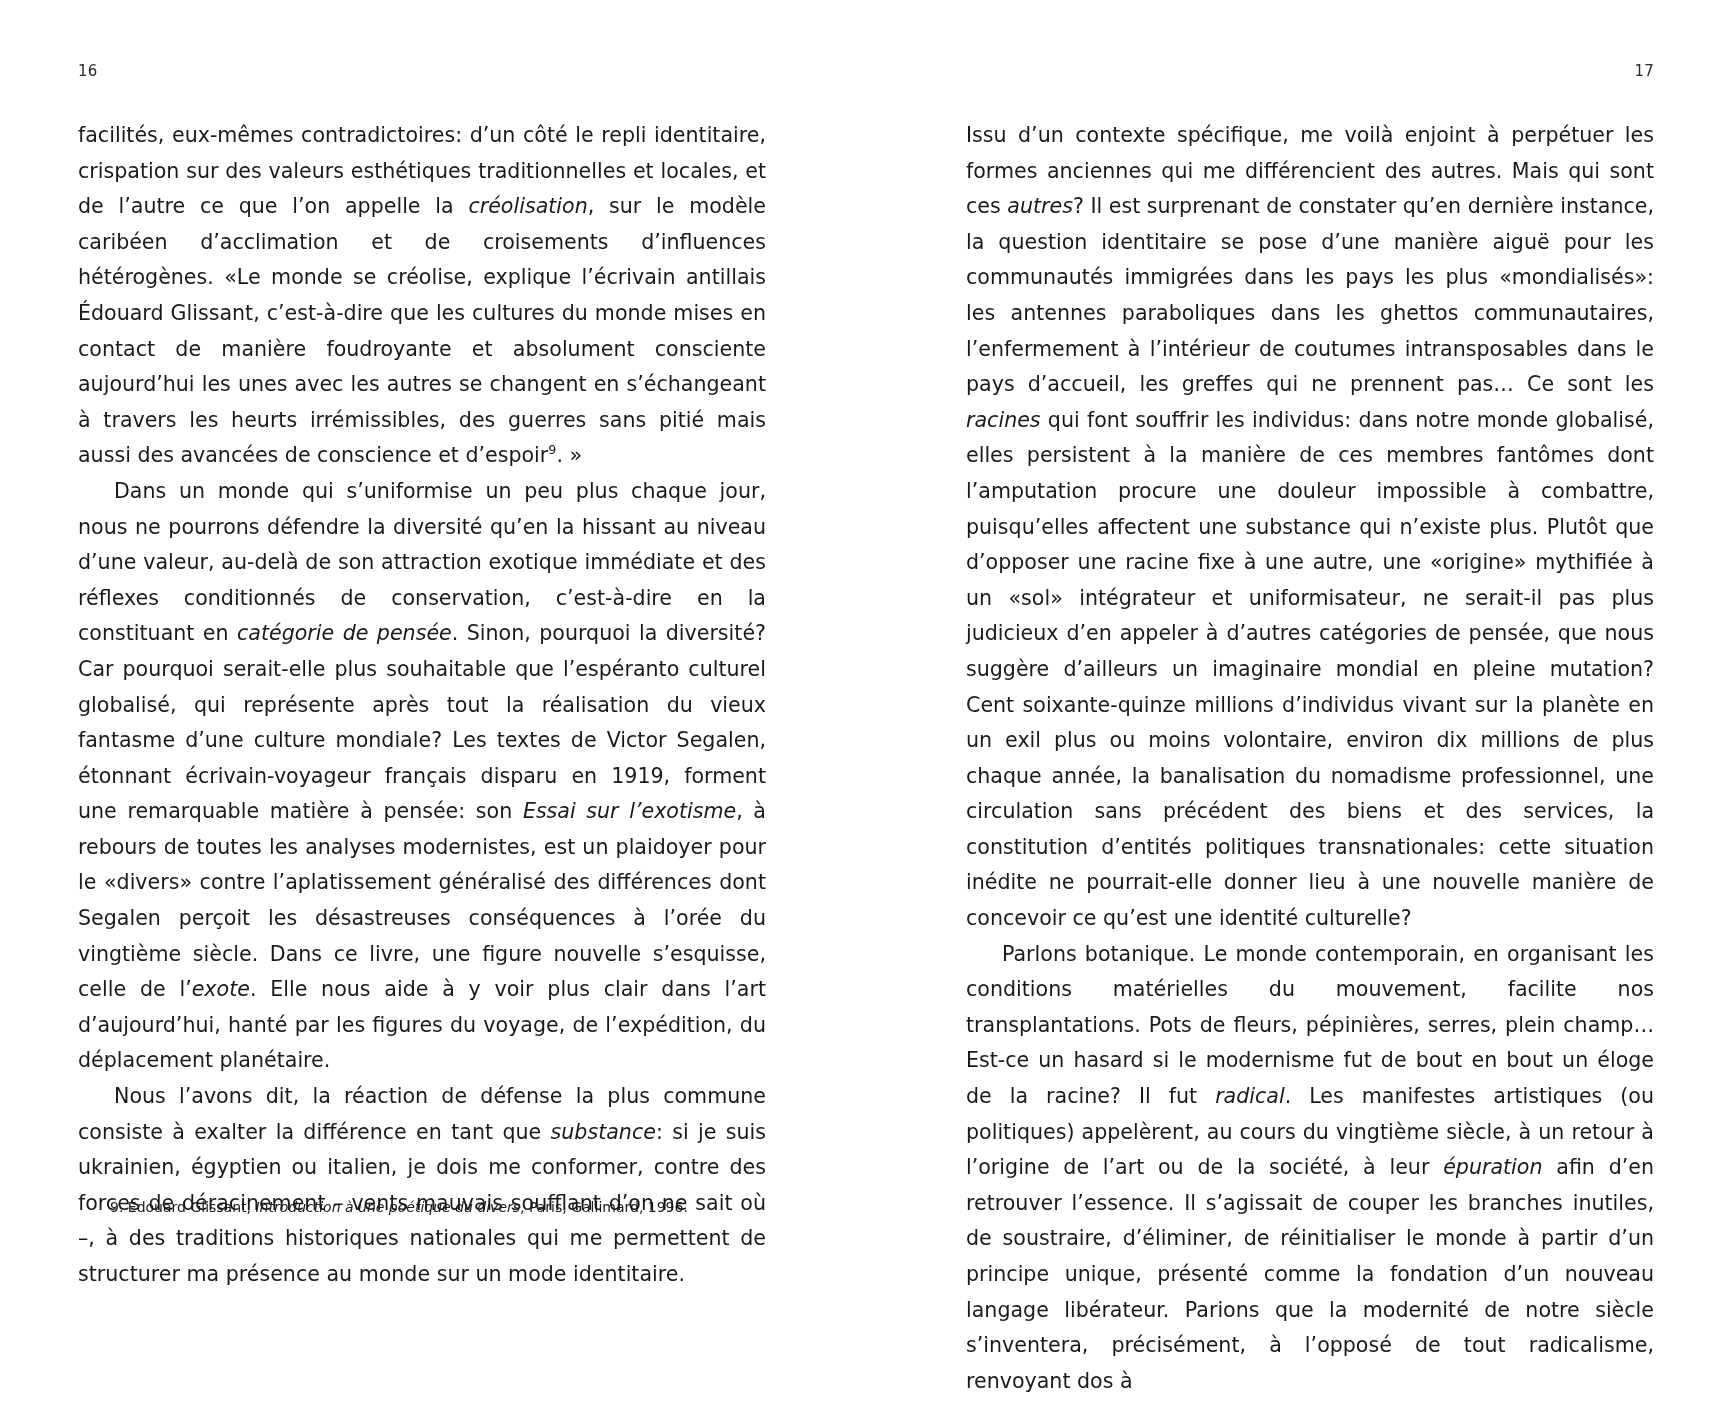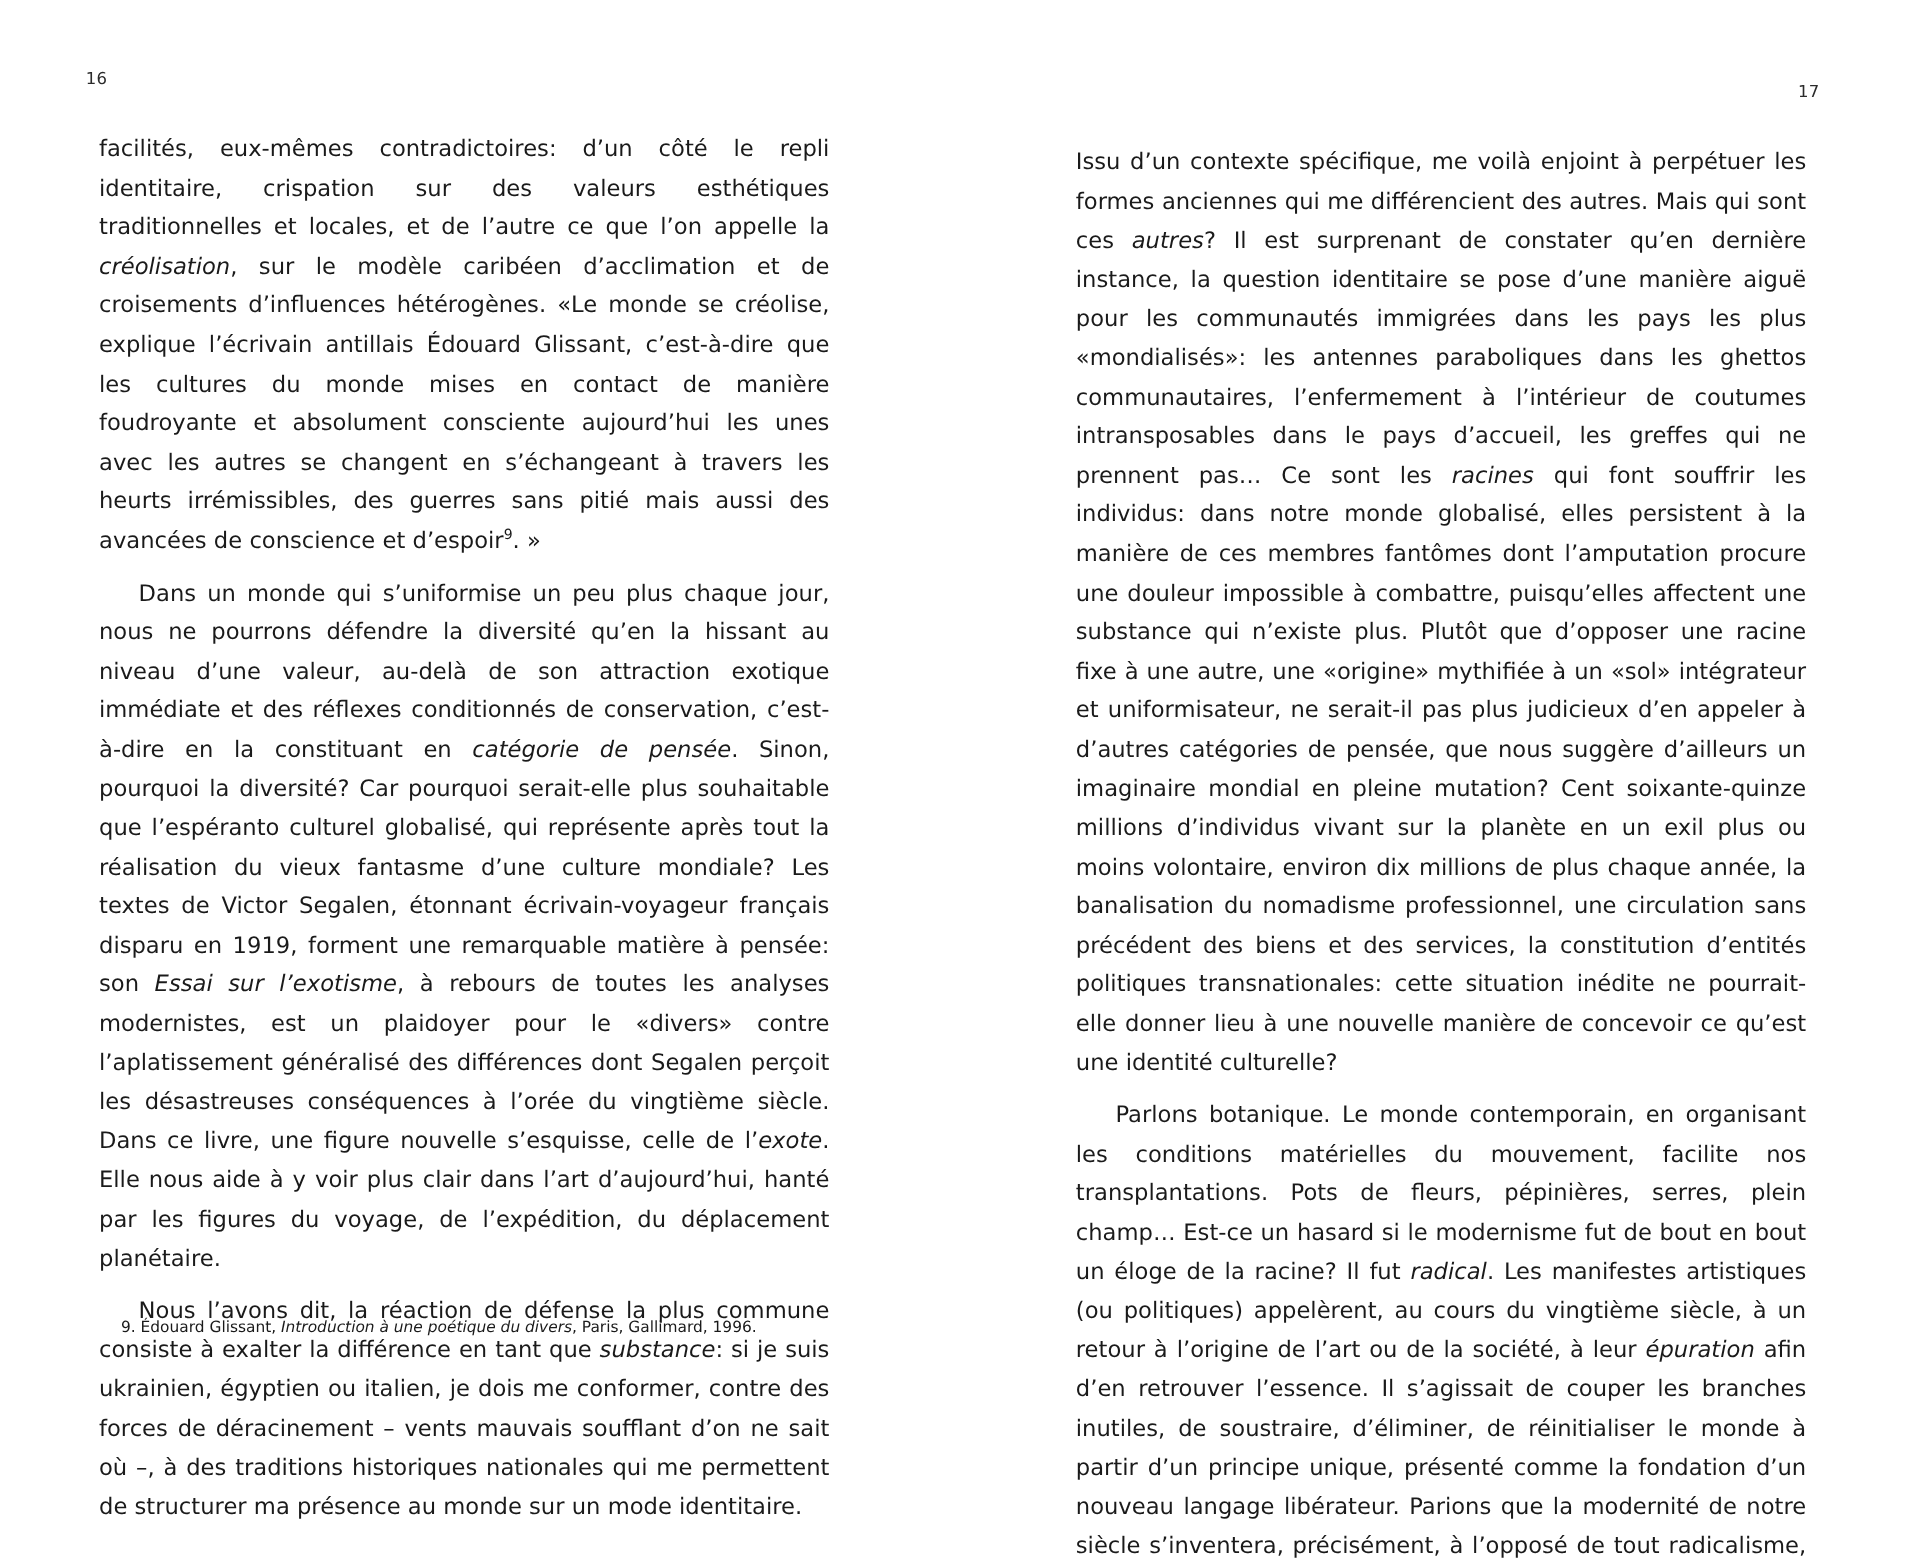--- a/index.html
+++ b/index.html
@@ -34,33 +34,33 @@
     padding: 60px 78px 0 100px;
   }
   .folio {
     font-size: 15px;
     color: #2b2b2b;
     letter-spacing: 0.2px;
     height: 22px;
     line-height: 22px;
   }
   .folio-left { text-align: left; }
-  .folio-right { text-align: right; margin-top: 12px; }
+  .folio-right { text-align: right; }
 
   .textcol {
     margin-top: 36px;
     font-size: 20.6px;
     line-height: 35.6px;
     text-align: justify;
     text-justify: inter-word;
     color: #1a1a1a;
     hyphens: manual;
   }
   .textcol p {
-    margin: 12px;
+    margin: 0;
   }
   .textcol p.indent {
     text-indent: 36px;
   }
   .textcol p:last-child {
     text-align: justify;
   }
   em, .it {
     font-style: italic;
   }

